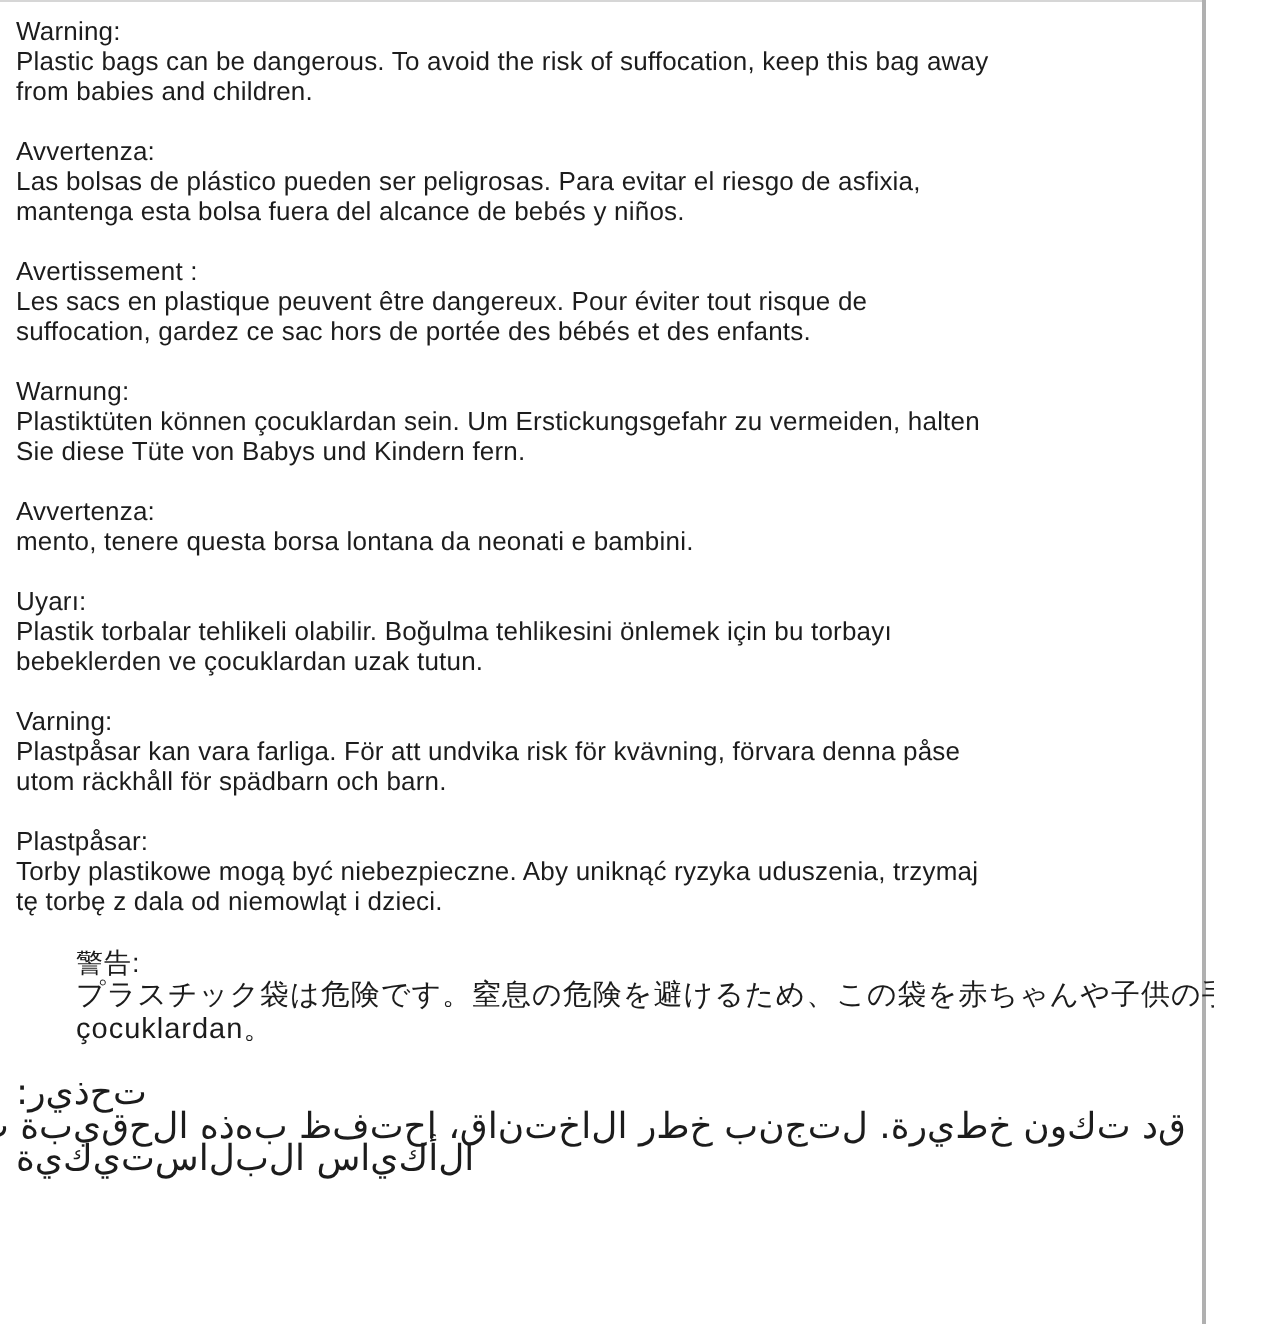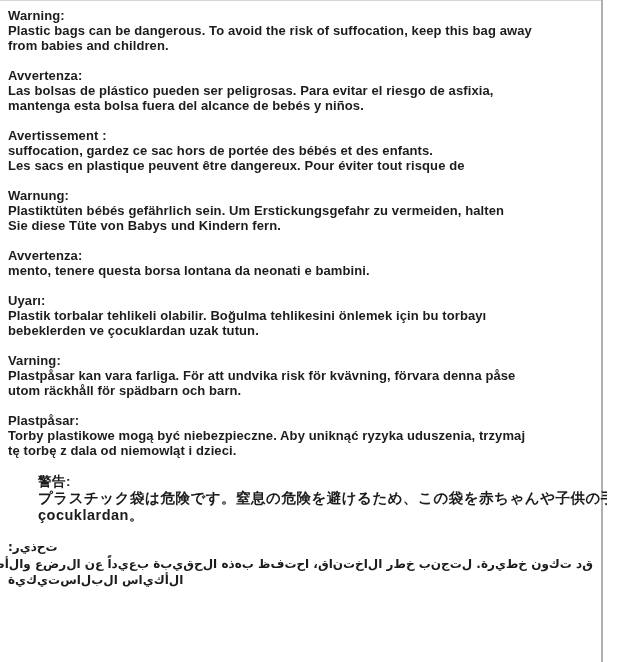--- a/index.html
+++ b/index.html
@@ -7,21 +7,21 @@
     padding: 0;
     background: #ffffff;
   }
   .page {
     position: relative;
     width: 607px;
     height: 662px;
     background: var(--page-bg, #ffffff);
     overflow: hidden;
     font-family: "Liberation Sans", "DejaVu Sans", sans-serif;
-    font-weight: bold;
+    font-weight: normal;
     color: var(--text-color, #1c1c1c);
   }
   .top-line {
     position: absolute;
     top: 0px; left: 0; right: 5px;
     height: 1px;
     background: var(--top-line, #d6d6d6);
   }
   .right-line {
     position: absolute;
@@ -45,21 +45,21 @@
   .block.lang-ja {
     font-size: 14.5px;
     line-height: 17px;
     letter-spacing: 0.5px;
     margin-left: 30px;
   }
   .block.lang-ja .heading { font-size: 13.5px; }
   
   .block.lang-ar {
     font-family: "DejaVu Sans", sans-serif;
-    font-size: 12px;
+    font-size: 18px;
     line-height: 16.5px;
     margin-bottom: 0;
     margin-top: 12px;
   }
   .block.lang-ar .heading,
   .block.lang-ar .line {
     direction: rtl;
     unicode-bidi: isolate;
     text-align: left;
   }
@@ -78,27 +78,27 @@
       </section>
 
   <section class="block lang-es">
     <div class="heading">Avvertenza:</div>
   <div class="line">Las bolsas de plástico pueden ser peligrosas. Para evitar el riesgo de asfixia,</div>
         <div class="line">mantenga esta bolsa fuera del alcance de bebés y niños.</div>
       </section>
 
   <section class="block lang-fr">
     <div class="heading">Avertissement :</div>
-  <div class="line">suffocation, gardez ce sac hors de portée des bébés et des enfants.</div>
-        <div class="line">Les sacs en plastique peuvent être dangereux. Pour éviter tout risque de</div>
+  <div class="line">Les sacs en plastique peuvent être dangereux. Pour éviter tout risque de</div>
+        <div class="line">suffocation, gardez ce sac hors de portée des bébés et des enfants.</div>
       </section>
 
   <section class="block lang-de">
     <div class="heading">Warnung:</div>
-  <div class="line">Plastiktüten bébés gefährlich sein. Um Erstickungsgefahr zu vermeiden, halten</div>
+  <div class="line">Plastiktüten können çocuklardan sein. Um Erstickungsgefahr zu vermeiden, halten</div>
         <div class="line">Sie diese Tüte von Babys und Kindern fern.</div>
       </section>
 
   <section class="block lang-it">
     <div class="heading">Avvertenza:</div>
         <div class="line">mento, tenere questa borsa lontana da neonati e bambini.</div>
       </section>
 
   <section class="block lang-tr">
     <div class="heading">Uyarı:</div>

